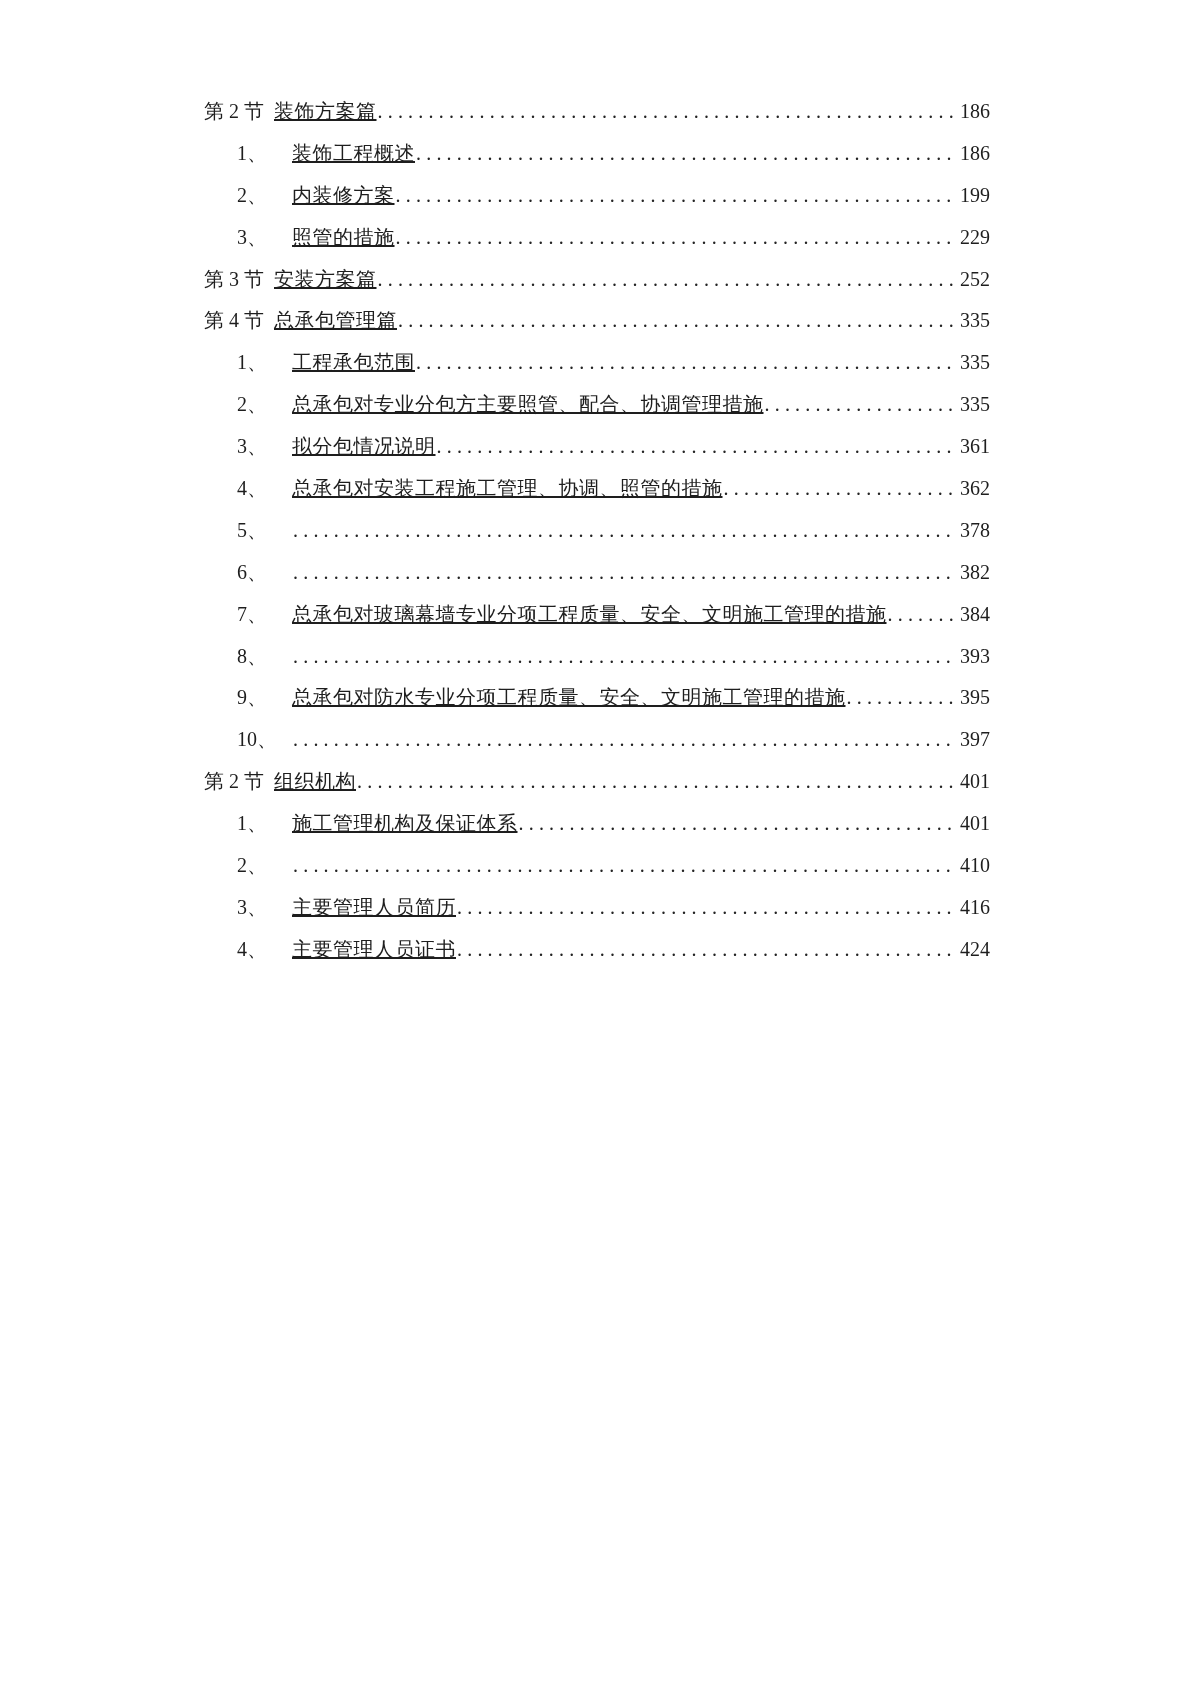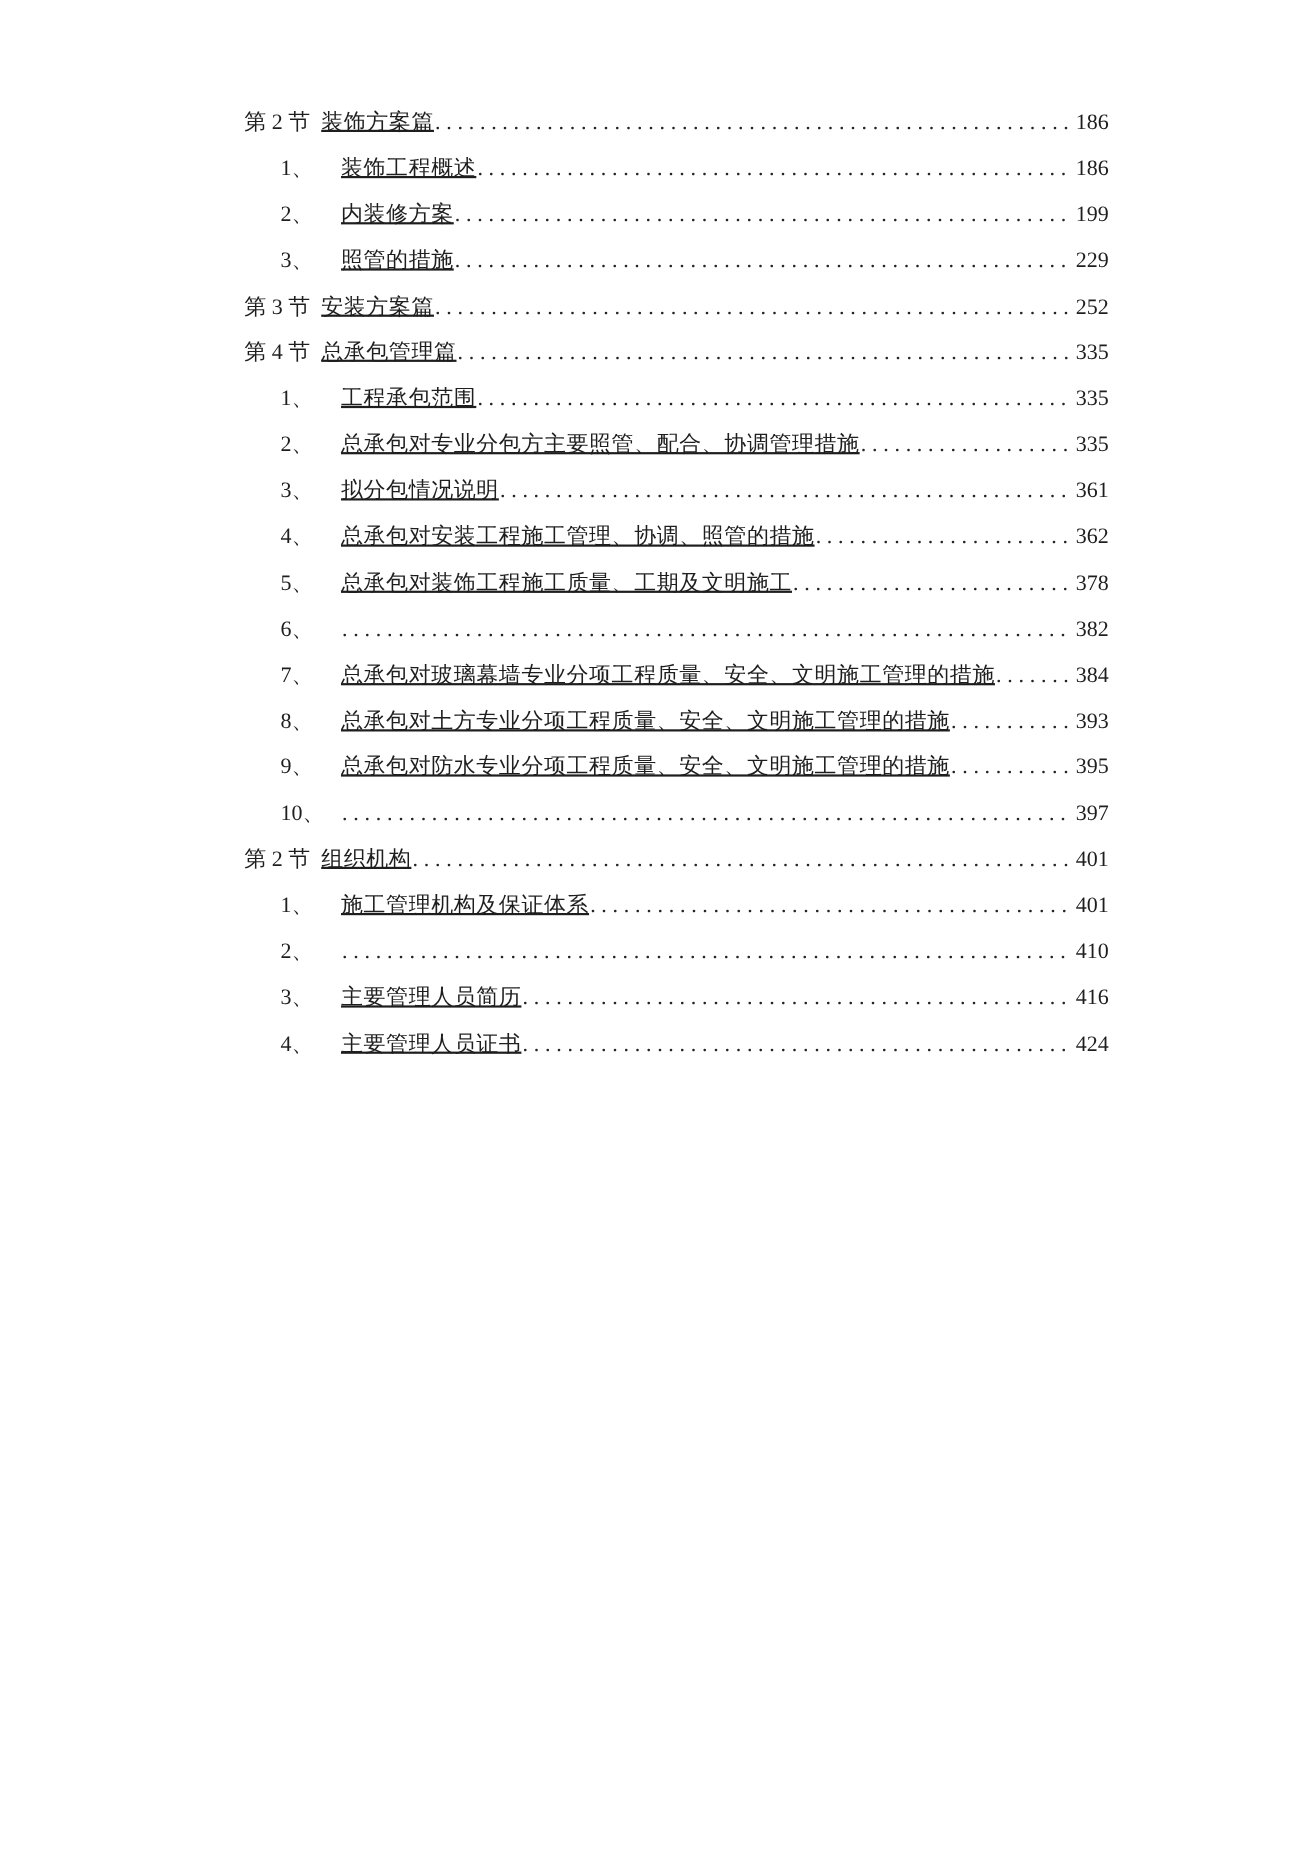--- a/index.html
+++ b/index.html
@@ -10,21 +10,21 @@
   .doc-page {
     position: relative;
     width: 1190px;
     height: 1683px;
     background: #ffffff;
     overflow: hidden;
     font-family: "Liberation Serif", "DejaVu Serif", serif;
   }
   .toc-list {
     position: absolute;
-    left: 222px;
+    left: 204px;
     top: 91px;
     width: 786px;
   }
   .toc-row {
     display: flex;
     align-items: baseline;
     height: 41.9px;
     line-height: 41.9px;
     font-size: 20px;
     color: #1e1e1e;
@@ -123,38 +123,36 @@
     <span class="pagenum">361</span>
   </div>
       <div class="toc-row item">
     <span class="num">4、</span>
     <span class="title">总承包对安装工程施工管理、协调、照管的措施</span>
     <span class="leader"></span>
     <span class="pagenum">362</span>
   </div>
       <div class="toc-row item">
     <span class="num">5、</span>
-    <span class="title">总承包对装饰工程施工质量、工期及文明施工</span>
     <span class="leader"></span>
     <span class="pagenum">378</span>
   </div>
       <div class="toc-row item">
     <span class="num">6、</span>
     <span class="leader"></span>
     <span class="pagenum">382</span>
   </div>
       <div class="toc-row item">
     <span class="num">7、</span>
     <span class="title">总承包对玻璃幕墙专业分项工程质量、安全、文明施工管理的措施</span>
     <span class="leader"></span>
     <span class="pagenum">384</span>
   </div>
       <div class="toc-row item">
     <span class="num">8、</span>
-    <span class="title">总承包对土方专业分项工程质量、安全、文明施工管理的措施</span>
     <span class="leader"></span>
     <span class="pagenum">393</span>
   </div>
       <div class="toc-row item">
     <span class="num">9、</span>
     <span class="title">总承包对防水专业分项工程质量、安全、文明施工管理的措施</span>
     <span class="leader"></span>
     <span class="pagenum">395</span>
   </div>
       <div class="toc-row item">

